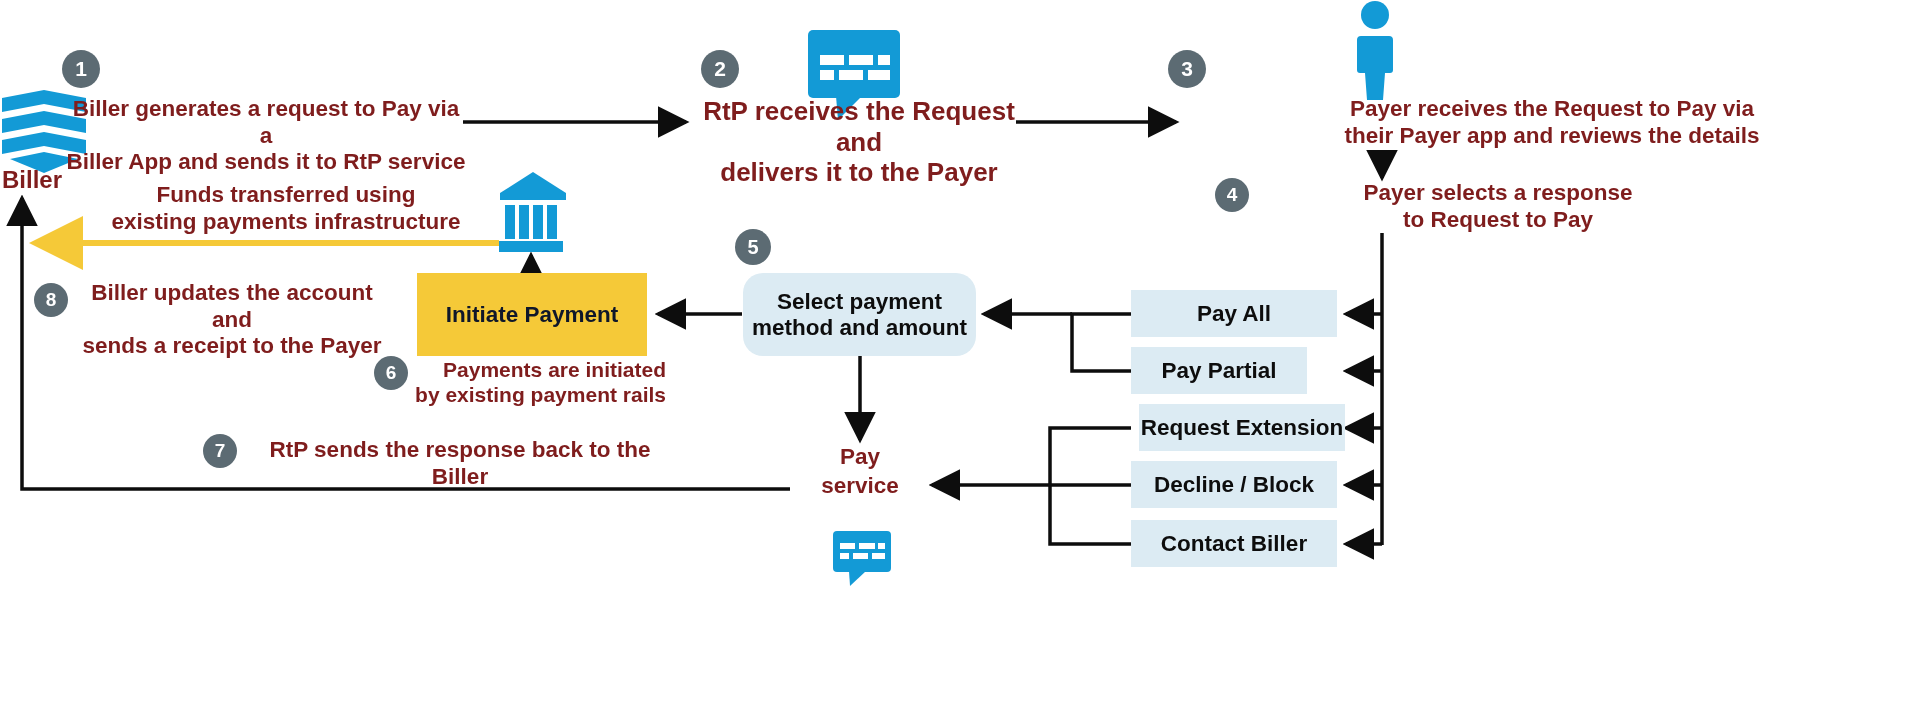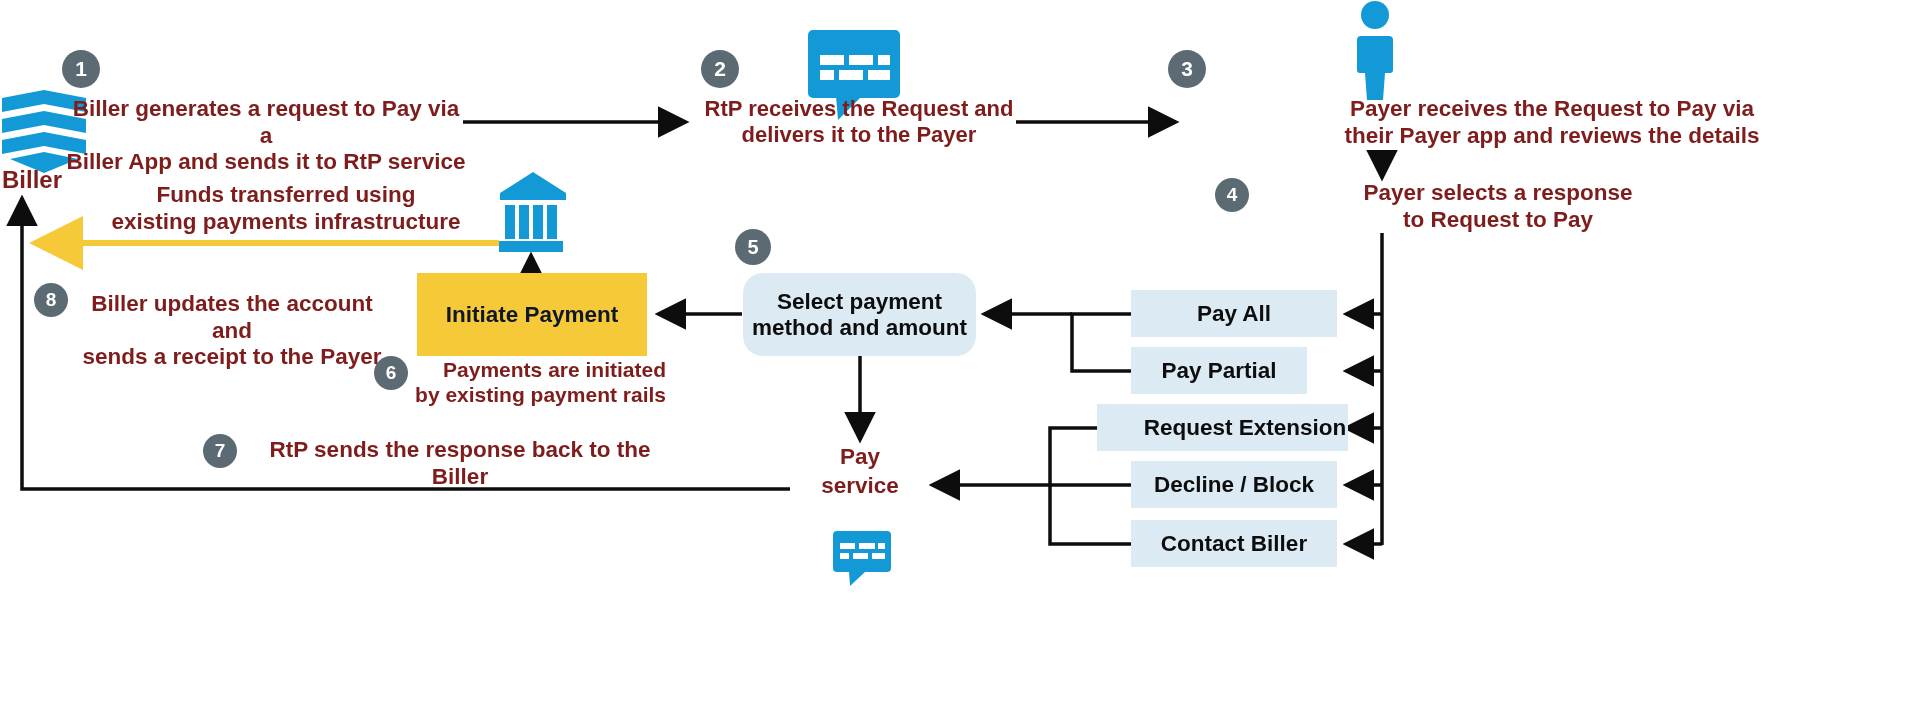--- a/index.html
+++ b/index.html
@@ -120,21 +120,21 @@
   <div class="step-num" style="left:735px;top:229px;width:36px;height:36px;font-size:20px;">5</div>
   <div class="step-num" style="left:374px;top:356px;width:34px;height:34px;font-size:19px;">6</div>
   <div class="step-num" style="left:203px;top:434px;width:34px;height:34px;font-size:19px;">7</div>
   <div class="step-num" style="left:34px;top:283px;width:34px;height:34px;font-size:19px;">8</div>
 
   <div class="txt abs" style="left:66px;top:96px;width:400px;font-size:22.5px;text-align:center;">
     <div>Biller generates a request to Pay via a</div>
     <div>Biller App and sends it to RtP service</div>
   </div>
 
-  <div class="txt abs" style="left:700px;top:96px;width:318px;font-size:22px;text-align:center;">
+  <div class="txt abs" style="left:700px;top:96px;width:318px;font-size:26px;text-align:center;">
     <div>RtP receives the Request and</div>
     <div>delivers it to the Payer</div>
   </div>
 
   <div class="txt abs" style="left:1178px;top:96px;width:748px;font-size:22.5px;text-align:center;">
     <div>Payer receives the Request to Pay via</div>
     <div>their Payer app and reviews the details</div>
   </div>
 
   <div class="txt abs" style="left:1256px;top:180px;width:484px;font-size:22.5px;text-align:center;">
@@ -144,21 +144,21 @@
 
   <div class="txt abs" style="left:414px;top:358px;width:252px;font-size:21px;text-align:right;">
     <div>Payments are initiated</div>
     <div>by existing payment rails</div>
   </div>
 
   <div class="txt abs" style="left:250px;top:437px;width:420px;font-size:22.5px;text-align:center;">
     <div>RtP sends the response back to the Biller</div>
   </div>
 
-  <div class="txt abs" style="left:72px;top:291px;width:320px;font-size:22.5px;text-align:center;">
+  <div class="txt abs" style="left:72px;top:280px;width:320px;font-size:22.5px;text-align:center;">
     <div>Biller updates the account and</div>
     <div>sends a receipt to the Payer</div>
   </div>
 
   <div class="txt abs" style="left:2px;top:166px;font-size:24px;">Biller</div>
 
   <div class="txt abs" style="left:88px;top:182px;width:396px;font-size:22.5px;text-align:center;">
     <div>Funds transferred using</div>
     <div>existing payments infrastructure</div>
   </div>
@@ -170,17 +170,17 @@
     <div>method and amount</div>
   </div>
 
   <div class="txt abs" style="left:760px;top:443px;width:200px;font-size:22.5px;text-align:center;line-height:1.28;">
     <div>Pay</div>
     <div>service</div>
   </div>
 
   <div class="blue-box" style="left:1131px;top:290px;width:206px;height:47px;font-size:22.5px;">Pay All</div>
   <div class="blue-box" style="left:1131px;top:347px;width:176px;height:47px;font-size:22.5px;">Pay Partial</div>
-  <div class="blue-box" style="left:1097px;top:404px;width:206px;height:47px;font-size:22.5px;padding-left:45px;">Request Extension</div>
+  <div class="blue-box" style="left:1139px;top:404px;width:206px;height:47px;font-size:22.5px;">Request Extension</div>
   <div class="blue-box" style="left:1131px;top:461px;width:206px;height:47px;font-size:22.5px;">Decline / Block</div>
   <div class="blue-box" style="left:1131px;top:520px;width:206px;height:47px;font-size:22.5px;">Contact Biller</div>
 
 </div>
 
 </body></html>

